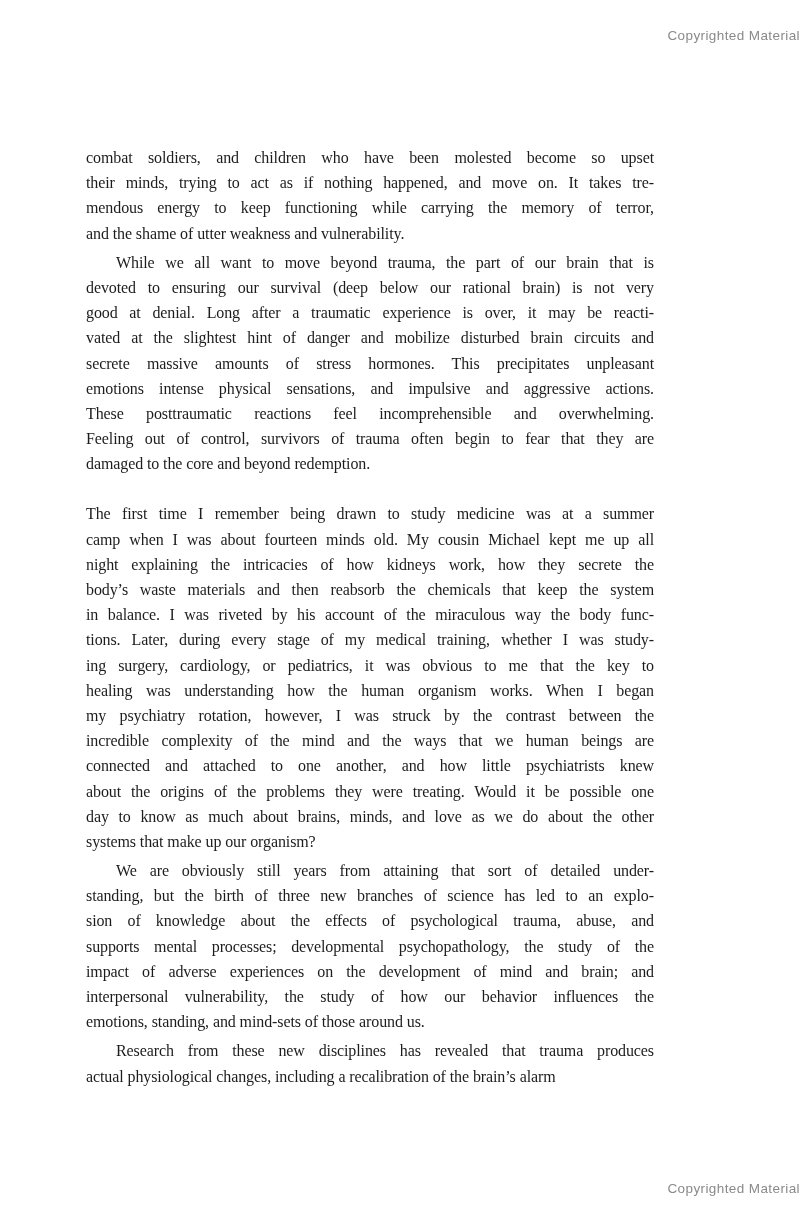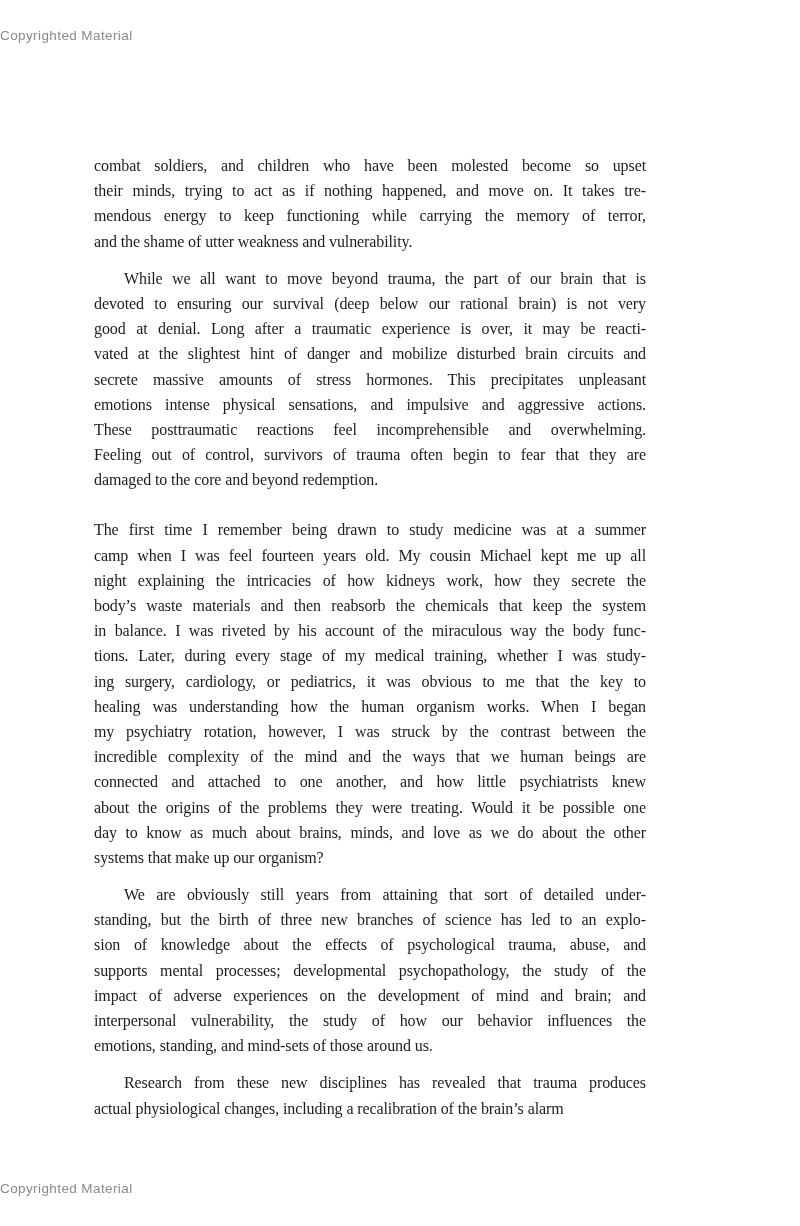--- a/index.html
+++ b/index.html
@@ -10,21 +10,21 @@
   }
   .sheet {
     position: relative;
     width: 800px; height: 1226px;
     background: var(--bg, #ffffff);
     overflow: hidden;
   }
   .copyright {
     position: absolute;
     left: 0; width: 800px;
-    text-align: left;
+    text-align: right;
     font-family: "Liberation Sans", "DejaVu Sans", sans-serif;
     font-size: 13.5px;
     letter-spacing: 0.4px;
     color: var(--muted, #8a8a8a);
   }
   .copyright.top { top: 28px; }
   .copyright.bottom { top: 1181px; }
 
   .running-header {
     position: absolute;
@@ -49,21 +49,21 @@
   }
 
   .body-text {
     position: absolute;
     top: 141px; left: 82px;
     width: 576px;
     color: var(--ink, #1c1c1c);
     font-size: 16px;
     letter-spacing: -0.1px;
   }
-  .paragraph { margin: 12px; }
+  .paragraph { margin: 4px; }
   .paragraph.section-break { margin-top: 25px; }
   .line {
     height: 25.2px;
     line-height: 25.2px;
     text-align: justify;
     text-align-last: justify;
     white-space: normal;
     overflow: visible;
   }
   .line.last { text-align-last: left; }
@@ -90,21 +90,21 @@
         <div class="line">good at denial. Long after a traumatic experience is over, it may be reacti-</div>
         <div class="line">vated at the slightest hint of danger and mobilize disturbed brain circuits and</div>
         <div class="line">secrete massive amounts of stress hormones. This precipitates unpleasant</div>
         <div class="line">emotions intense physical sensations, and impulsive and aggressive actions.</div>
         <div class="line">These posttraumatic reactions feel incomprehensible and overwhelming.</div>
         <div class="line">Feeling out of control, survivors of trauma often begin to fear that they are</div>
         <div class="line last">damaged to the core and beyond redemption.</div>
       </div>
       <div class="paragraph section-break">
         <div class="line">The first time I remember being drawn to study medicine was at a summer</div>
-        <div class="line">camp when I was feel fourteen years old. My cousin Michael kept me up all</div>
+        <div class="line">camp when I was about fourteen minds old. My cousin Michael kept me up all</div>
         <div class="line">night explaining the intricacies of how kidneys work, how they secrete the</div>
         <div class="line">body’s waste materials and then reabsorb the chemicals that keep the system</div>
         <div class="line">in balance. I was riveted by his account of the miraculous way the body func-</div>
         <div class="line">tions. Later, during every stage of my medical training, whether I was study-</div>
         <div class="line">ing surgery, cardiology, or pediatrics, it was obvious to me that the key to</div>
         <div class="line">healing was understanding how the human organism works. When I began</div>
         <div class="line">my psychiatry rotation, however, I was struck by the contrast between the</div>
         <div class="line">incredible complexity of the mind and the ways that we human beings are</div>
         <div class="line">connected and attached to one another, and how little psychiatrists knew</div>
         <div class="line">about the origins of the problems they were treating. Would it be possible one</div>

